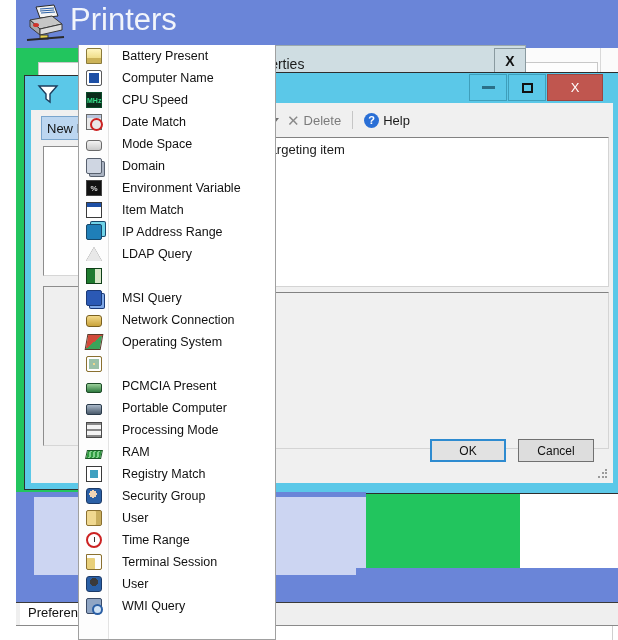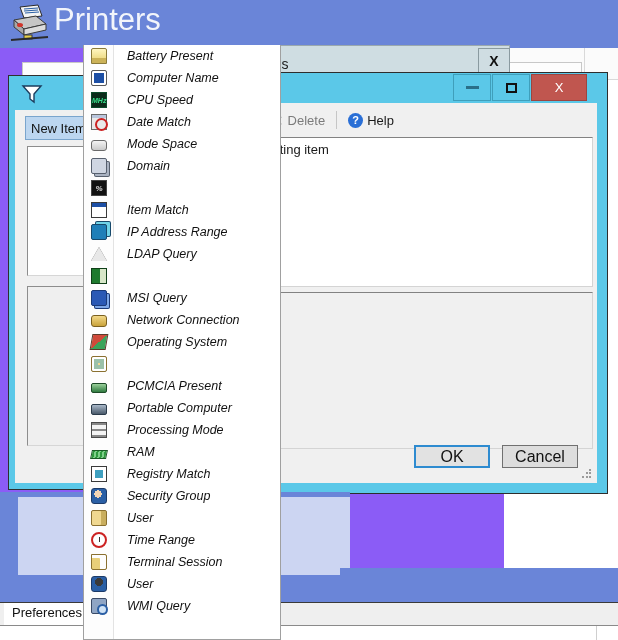--- a/index.html
+++ b/index.html
@@ -5,21 +5,22 @@
   * { box-sizing: border-box; }
   html, body {
     margin: 0; padding: 0;
     width: 618px; height: 640px;
     overflow: hidden;
     font-family: "Liberation Sans", sans-serif;
   }
   #root {
     position: relative;
     width: 504px; height: 640px;
-    background: #8b5cf6;
+    background: #22c55e;
+    margin-left: 16px;
   }
 
   
   .band-blue {
     position: absolute;
     background: #6a85d8;
   }
 
   
   #printers-header {
@@ -142,23 +143,23 @@
     position: absolute; left: 5px; top: 4px;
     font-size: 13px; color: #1a1a1a; white-space: nowrap;
   }
   #te-list-bottom {
     position: absolute; left: 3px; top: 188px; right: 3px; height: 157px;
     background: #f0f0f0;
     border: 1px solid #828282;
     border-right-color: #d4d4d4; border-bottom-color: #d4d4d4;
   }
   .dlg-btn {
-    position: absolute; bottom: 14px; width: 76px; height: 23px;
+    position: absolute; bottom: 20px; width: 76px; height: 23px;
     background: #ddd; border: 1px solid #707070;
-    font-size: 16px; color: #111;
+    font-size: 12px; color: #111;
     display: flex; align-items: center; justify-content: center;
   }
   #btn-ok { right: 106px; border: 2px solid #2e8bd0; background: #e2e2e2; }
   #btn-cancel { right: 18px; }
   #te-grip {
     position: absolute; right: 3px; bottom: 2px; width: 12px; height: 12px;
     background:
       radial-gradient(circle 1px at 2px 9px, #9a9a9a 99%, transparent 0),
       radial-gradient(circle 1px at 6px 9px, #9a9a9a 99%, transparent 0),
       radial-gradient(circle 1px at 9px 9px, #9a9a9a 99%, transparent 0),
@@ -235,26 +236,25 @@
     position: absolute; left: 0; top: 626px; width: 618px; height: 14px;
     background: #ffffff;
   }
   #bottom-divider {
     position: absolute; left: 596px; top: 626px; width: 1px; height: 14px;
     background: #cfcfcf;
   }
 
   
   #context-menu {
-    position: absolute; left: 83px; top: 45px; width: 198px; height: 595px;
+    position: absolute; left: 62px; top: 45px; width: 198px; height: 595px;
     background: #ffffff;
     border: 1px solid #a0a0a0;
     border-top: none;
     overflow: hidden;
-    font-style: italic;
   }
   #menu-gutter {
     position: absolute; left: 0; top: 0; width: 30px; height: 100%;
     background: #fdfdfd;
     border-right: 1px solid #e3e3e3;
   }
   .menu-item {
     position: relative;
     height: 22px;
     display: flex; align-items: center;
@@ -489,20 +489,21 @@
         <div class="menu-item">
           <span class="mi-icon">
             <span class="ico domain"></span>
           </span>
           <span class="mi-label">Domain</span>
         </div>
         <div class="menu-item">
           <span class="mi-icon">
             <span class="ico env">%</span>
           </span>
+          <span class="mi-label">Environment Variable</span>
         </div>
         <div class="menu-item">
           <span class="mi-icon">
             <span class="ico file"></span>
           </span>
           <span class="mi-label">Item Match</span>
         </div>
         <div class="menu-item">
           <span class="mi-icon">
             <span class="ico ip"></span>

